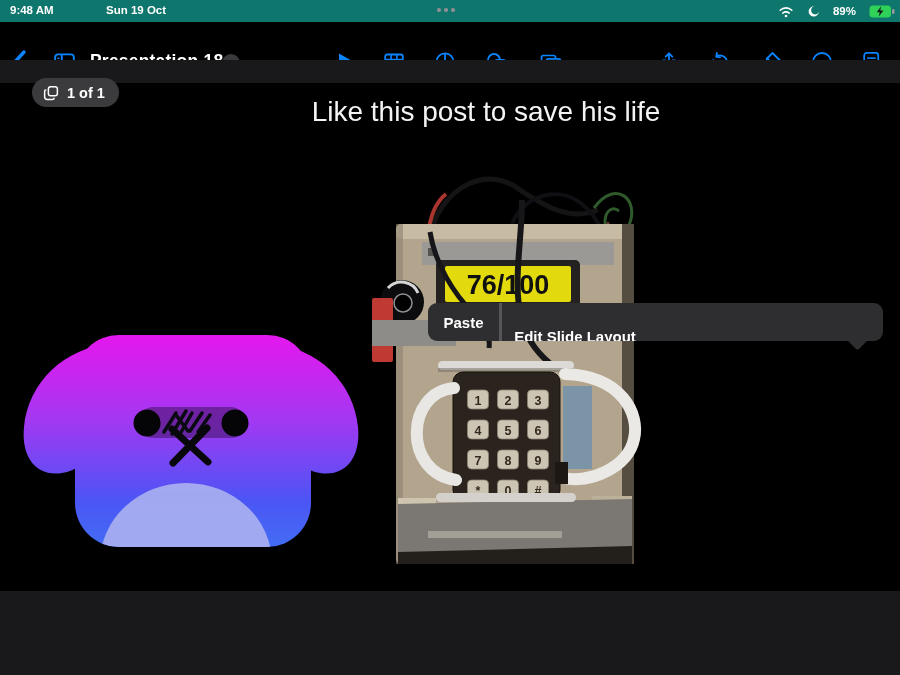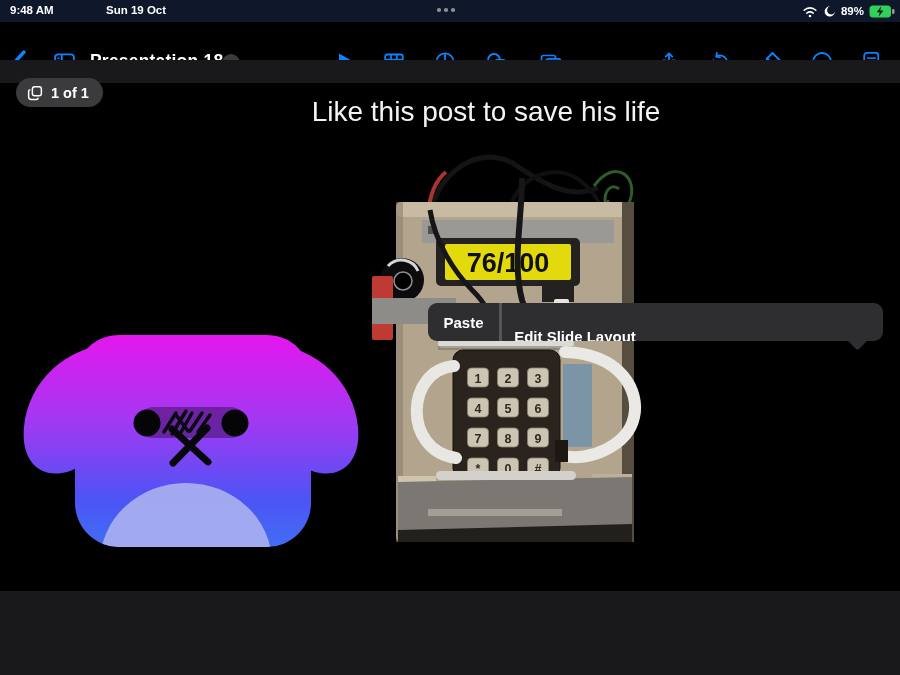--- a/index.html
+++ b/index.html
@@ -1,35 +1,35 @@
 <!DOCTYPE html>
 <html><head>
 <meta charset="utf-8">
 <style>
   html,body{margin:0;padding:0;background:#000;}
-  #app{position:relative;width:900px;height:675px;background:#0f172a;overflow:hidden;
+  #app{position:relative;width:900px;height:675px;background:#0f766e;overflow:hidden;
        font-family:"Liberation Sans","DejaVu Sans",sans-serif;color:#fff;}
   .abs{position:absolute;}
   svg{display:block;}
   
   #statusbar{left:0;top:0;width:900px;height:22px;}
   .sb-text{font-size:11.5px;font-weight:bold;color:#fff;}
-  #sb-right{right:5px;top:3px;display:flex;align-items:center;gap:5px;height:16px;text-align:right;}
+  #sb-right{right:5px;top:3px;display:flex;align-items:center;gap:13px;height:16px;text-align:right;}
   #mt-dots{left:437px;top:8px;display:flex;gap:3.5px;}
   #mt-dots i{width:3.5px;height:3.5px;border-radius:50%;background:#8e8e93;display:block;}
   
   #toolbar{left:0;top:22px;width:900px;height:38px;background:#000;}
   .tb-icon{position:absolute;top:28px;width:24px;height:24px;}
   #doc-title{left:90px;top:29px;font-size:17.5px;font-weight:bold;color:#fff;letter-spacing:.2px;}
   
   #canvas-bg{left:0;top:60px;width:900px;height:615px;background:#19191b;}
   #slide{left:0;top:83px;width:900px;height:508px;background:#000;}
   #slide-title{left:72px;top:96px;width:828px;text-align:center;font-size:28px;font-weight:500;color:#f4f4f4;}
   
-  #badge{left:16px;top:78px;height:29px;border-radius:15px;background:#3b3b3d;
+  #badge{left:32px;top:78px;height:29px;border-radius:15px;background:#3b3b3d;
          display:flex;align-items:center;gap:7px;padding:0 14px 0 10px;}
   #badge span{font-size:14.5px;font-weight:bold;color:#fff;}
   
   #menu-wrap{left:428px;top:303px;width:455px;height:56px;z-index:10;}
   #menu-tail{position:absolute;left:421px;top:27px;width:17px;height:17px;background:#2e2e30;
              border-radius:3px;transform:rotate(45deg);}
   #menu-bar{position:absolute;left:0;top:0;width:455px;height:38px;background:#2e2e30;
             border-radius:9px;display:flex;align-items:stretch;overflow:hidden;}
   .menu-item{display:flex;align-items:center;justify-content:center;
              font-size:15px;font-weight:600;color:#fff;white-space:nowrap;}
@@ -211,21 +211,21 @@
         <line x1="180" y1="101" x2="192" y2="84"></line>
           <line x1="158" y1="84" x2="170" y2="100"></line>
       </g>
       <g stroke="#08080c" stroke-width="7" stroke-linecap="round">
         <line x1="154" y1="98" x2="190" y2="131"></line>
           <line x1="189" y1="97" x2="155" y2="132"></line>
       </g>
     </svg>
   </div>
 
-  <div class="abs" style="left:372px;top:140px;">
+  <div class="abs" style="left:372px;top:162px;">
     <svg width="272" height="410" viewBox="0 0 272 410" font-family="Liberation Sans, DejaVu Sans, sans-serif">
 
       <g fill="none">
         <path d="M58,72 C70,25 115,2 148,28 C170,42 196,60 226,48" stroke="#141414" stroke-width="5"></path>
         <path d="M140,62 C150,35 185,22 210,42 C222,52 228,62 232,74" stroke="#101014" stroke-width="4"></path>
         <path d="M56,74 C58,52 64,40 74,32" stroke="#a8352e" stroke-width="4"></path>
         <path d="M222,46 C244,16 268,38 257,63 C250,79 233,77 233,60 C233,48 241,44 247,49" stroke="#2f5a2c" stroke-width="3"></path>
         <path d="M250,64 C253,100 249,140 246,172" stroke="#4d8a44" stroke-width="2.5"></path>
         <path d="M236,60 C239,110 233,160 227,206" stroke="#6e3a32" stroke-width="2.5"></path>
       </g>

